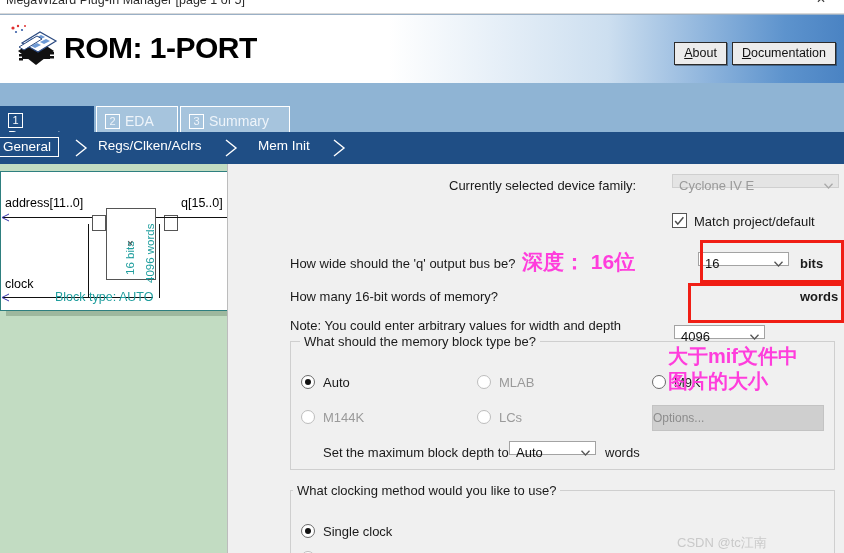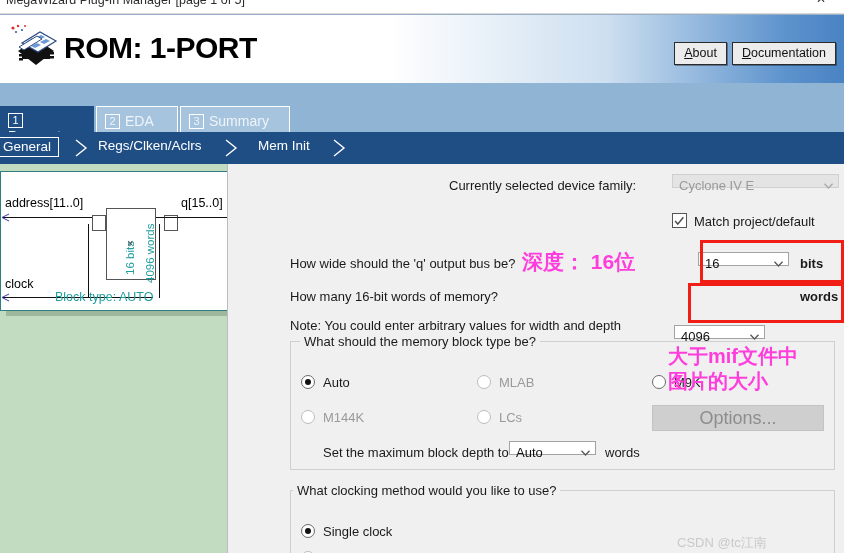--- a/index.html
+++ b/index.html
@@ -156,21 +156,21 @@
 
   .group {
     position: absolute; border: 1px solid #cfcfcf;
   }
   .group-title {
     position: absolute; background: #f0f0f0; padding: 0 4px;
     font-size: 13px; color: #1a1a1a; white-space: nowrap;
   }
   .btn-disabled {
     position: absolute; background: #cfcfcf; border: 1px solid #c3c3c3;
-    font-size: 18px; color: #8d8d8d; text-align: center; line-height: 24px;
+    font-size: 12px; color: #8d8d8d; line-height: 24px;
   }
 
   
   .redbox { position: absolute; border: 3px solid #f01e15; }
   .pink {
     position: absolute; color: #ff3ddc; white-space: nowrap;
     font-weight: bold;
   }
   .watermark {
     position: absolute; font-size: 13px; color: #c9c9c9; white-space: nowrap;

